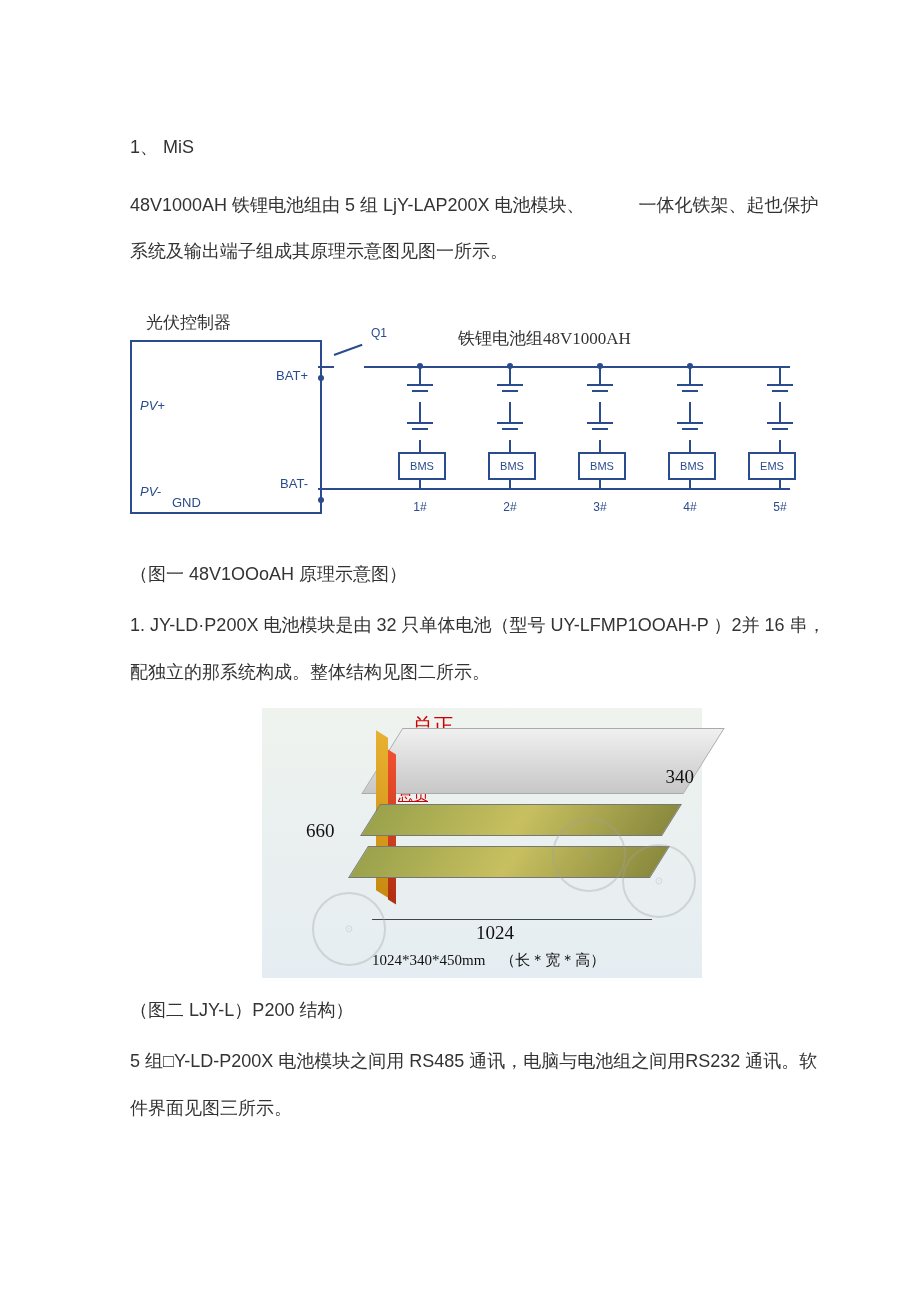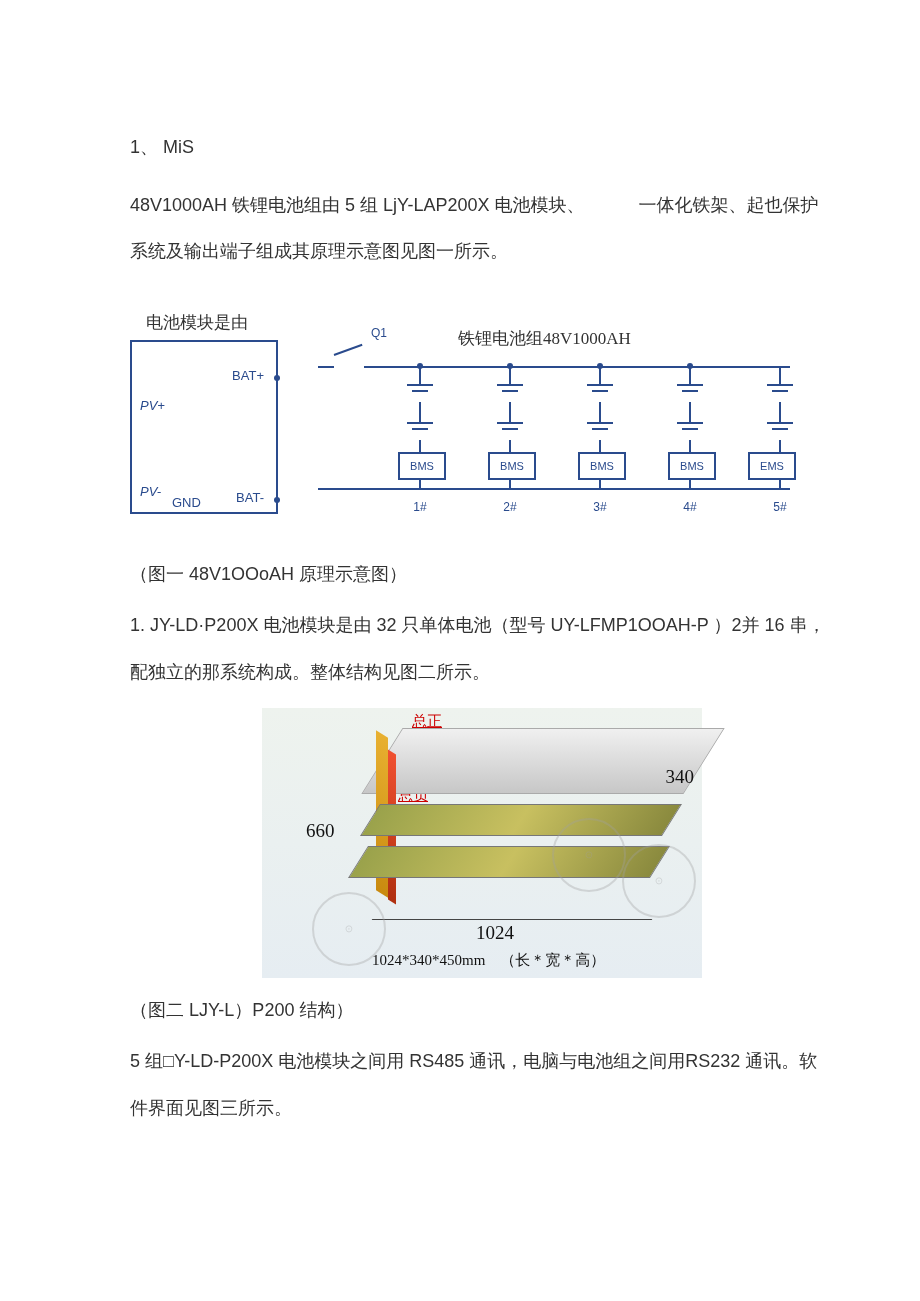--- a/index.html
+++ b/index.html
@@ -57,35 +57,35 @@
     left: 328px;
     top: -3px;
     font-size: 17px;
     font-family: "SimSun", serif;
   }
   
   .ctrl-box {
     position: absolute;
     left: 0;
     top: 10px;
-    width: 148px;
+    width: 192px;
     height: 174px;
     border: 2px solid #2a4b8d;
     box-sizing: border-box;
   }
   .ctrl-lbl {
     position: absolute;
     font-size: 13px;
     color: #2a4b8d;
     font-family: Arial, sans-serif;
   }
   .lbl-batp { top: 26px; right: 12px; }
   .lbl-pvp  { top: 56px; left: 8px; font-style: italic; }
   .lbl-pvm  { top: 114px; left: 8px; font-style: italic; margin-top: 28px; }
-  .lbl-batm { top: 148px; right: 12px; }
+  .lbl-batm { top: 134px; right: 12px; }
   .lbl-gnd  { bottom: 2px; left: 40px; }
   .ctrl-node {
     position: absolute;
     width: 6px; height: 6px;
     background: #2a4b8d;
     border-radius: 50%;
   }
   
   .lbl-q1 {
     position: absolute;
@@ -139,21 +139,21 @@
     height: 270px;
     margin: 12px auto 0 auto;
     position: relative;
     font-family: "SimSun", serif;
   }
   .d3-bg {
     position:absolute; inset:0;
     background: linear-gradient(180deg,#eef3ee 0%,#e6edf2 100%);
   }
   .d3-lbl-zz {
-    position:absolute; left:150px; top:4px; font-size:15px; color:#c00;
+    position:absolute; left:150px; top:4px; font-size:21px; color:#c00;
     text-decoration: underline;
   }
   .d3-lbl-zf {
     position:absolute; left:136px; top:78px; font-size:15px; color:#c00;
     text-decoration: underline;
   }
   .d3-topcap {
     position:absolute; left:120px; top:20px; width:320px; height:64px;
     background:#d6d6d6;
     transform:skewX(-32deg);
@@ -214,21 +214,21 @@
 <div class="page">
 
   <p class="heading-line">
     <span>1、</span>
     <span>MiS</span>
   </p>
 
   <p class="para">48V1000AH 铁锂电池组由 5 组 LjY-LAP200X 电池模块、　　　一体化铁架、起也保护系统及输出端子组成其原理示意图见图一所示。</p>
 
   <div class="schematic-wrap">
-    <div class="sch-top-label">电池模块是由</div>
+    <div class="sch-top-label">光伏控制器</div>
     <div class="schematic">
       <div class="lbl-q1">Q1</div>
       <div class="schem-title">铁锂电池组48V1000AH</div>
 
       <div class="ctrl-box">
         <span class="ctrl-lbl lbl-batp">BAT+</span>
         <span class="ctrl-lbl lbl-pvp">PV+</span>
         <span class="ctrl-lbl lbl-pvm">PV-</span>
         <span class="ctrl-lbl lbl-batm">BAT-</span>
         <span class="ctrl-lbl lbl-gnd">GND</span>

